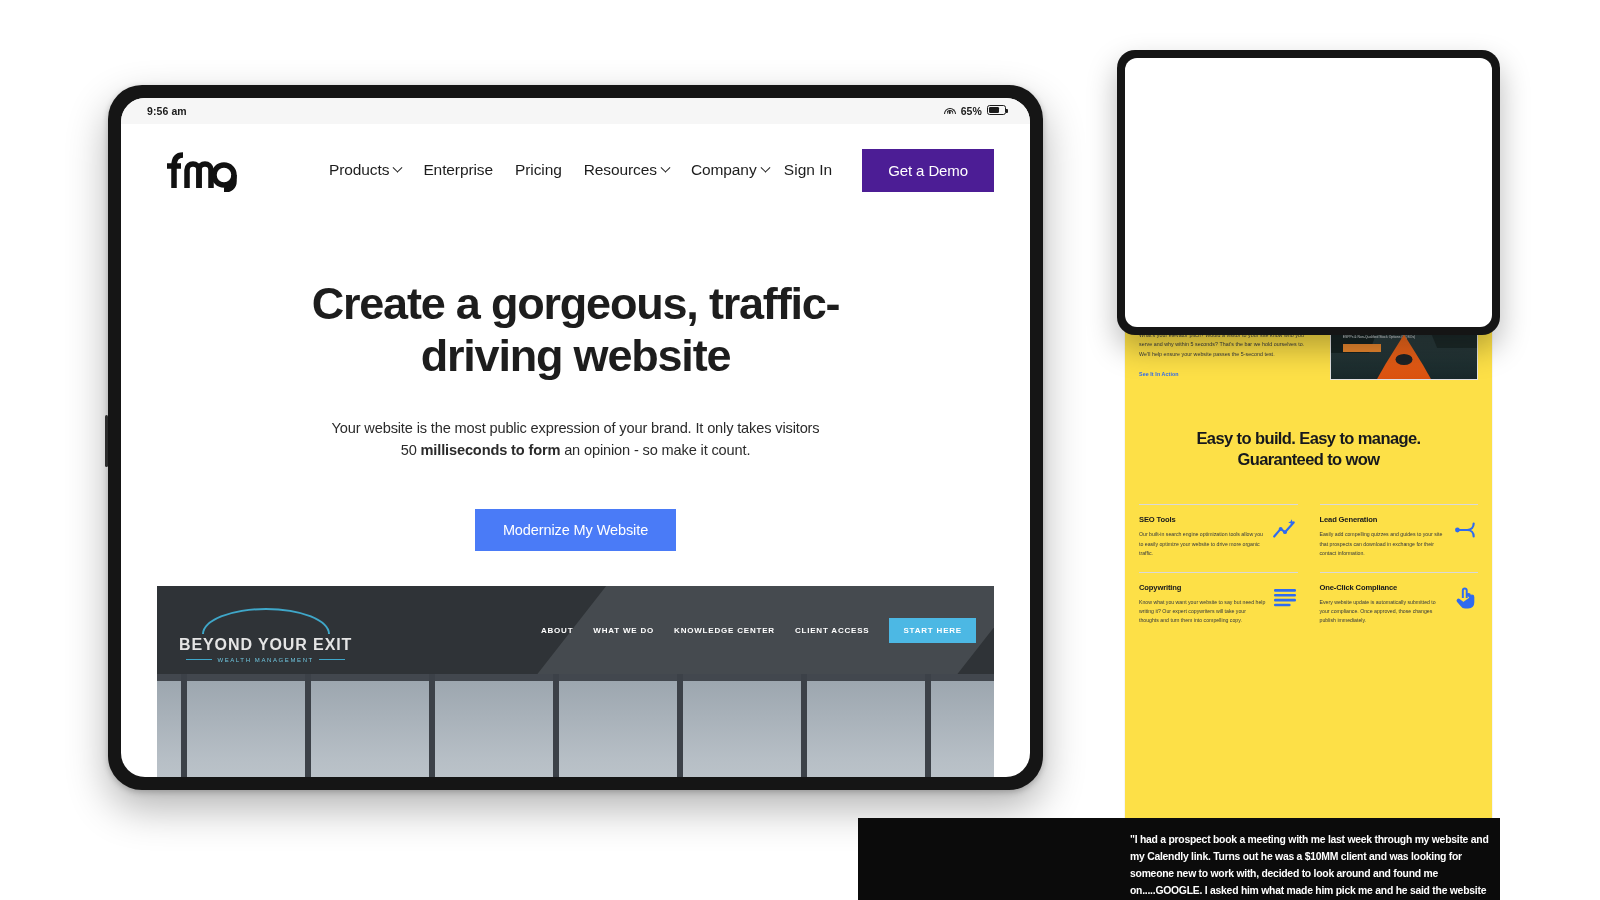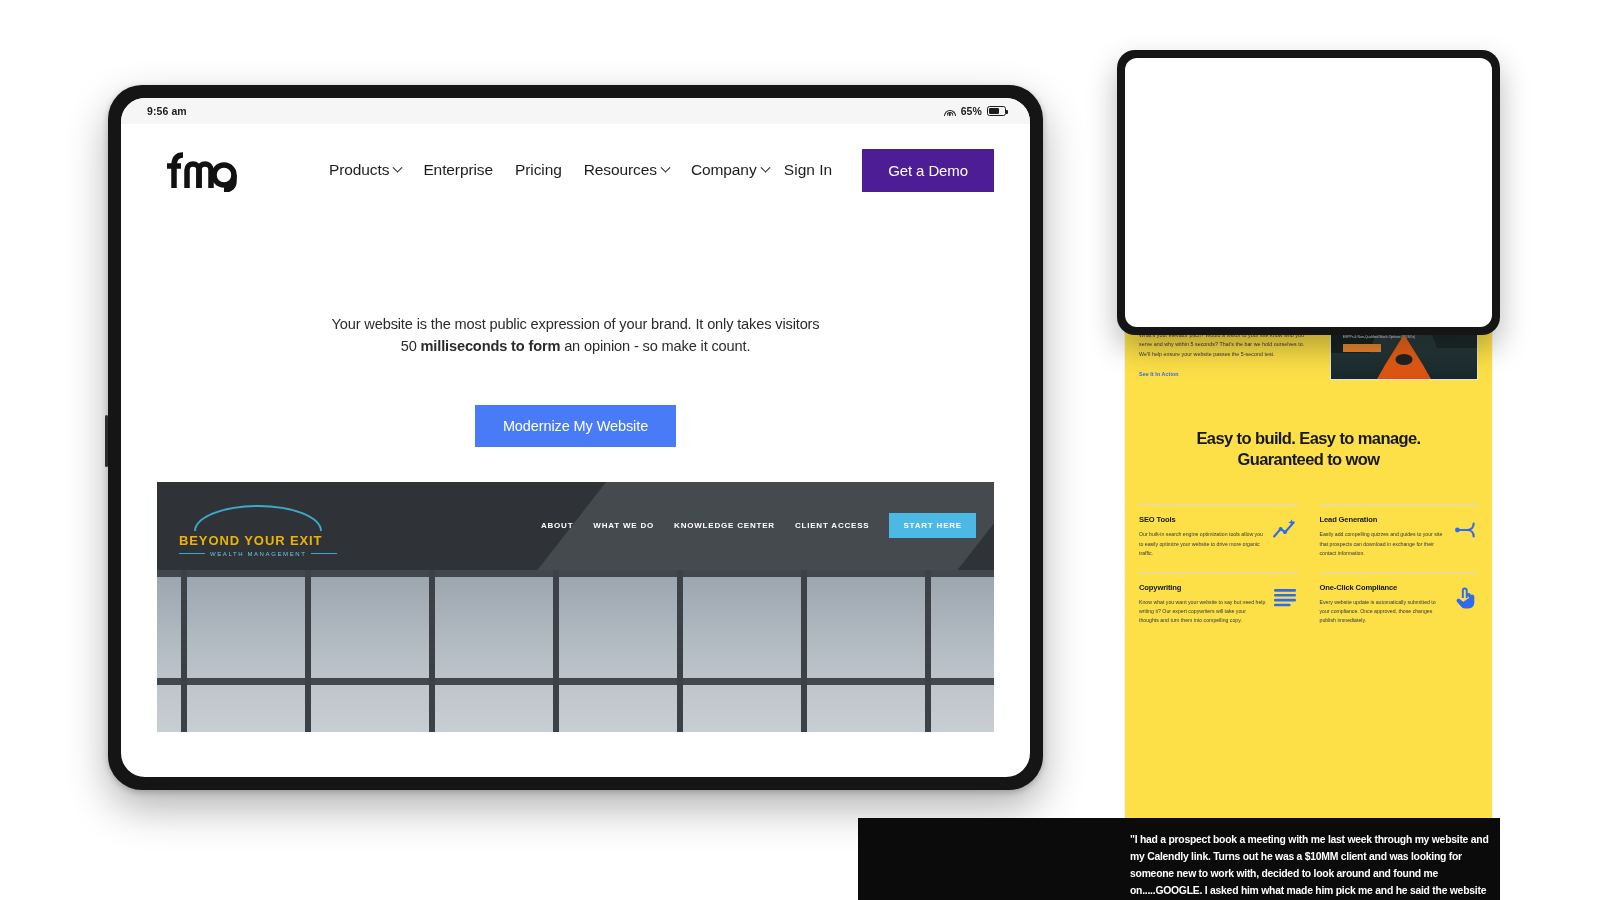--- a/index.html
+++ b/index.html
@@ -32,21 +32,21 @@
     overflow: hidden;
     position: relative;
   }
   .statusbar {
     height: 26px; background: #f6f6f6;
     display: flex; align-items: center; justify-content: space-between;
     padding: 0 24px 0 26px;
     font-size: 10.5px; font-weight: bold; color: #1c1c1c;
     letter-spacing: 0.1px;
   }
-  .sb-right { display: flex; align-items: center; gap: 5px; }
+  .sb-right { display: flex; gap: 5px; }
   .wifi-ico { width: 12px; height: 9px; position: relative; display:inline-block; }
   .wifi-ico i {
     position: absolute; left: 50%; bottom: 0; transform: translateX(-50%);
     border: 1.4px solid #1c1c1c; border-bottom: none;
     border-radius: 50% 50% 0 0 / 100% 100% 0 0;
   }
   .wifi-ico i:nth-child(1){ width:12px; height:6px; }
   .wifi-ico i:nth-child(2){ width:7px; height:3.6px; }
   .wifi-ico i:nth-child(3){ width:2.6px; height:2.6px; background:#1c1c1c; border:none; border-radius:50%; }
   .batt { width: 19px; height: 9.5px; border: 1.3px solid #1c1c1c; border-radius: 2.6px; position: relative; padding: 1px; }
@@ -106,21 +106,21 @@
     transform: skewX(-38deg); transform-origin: top right;
   }
   .pv-top {
     position: absolute; left:0; right:0; top:0; height: 88px;
     background: #2f3337; display: flex; align-items: center; padding: 0 18px 0 22px;
     overflow: hidden;
   }
   .pv-logo { position: relative; padding-top: 10px; }
   .pv-arc { width: 128px; height: 26px; border: 2px solid #3fa7c9; border-bottom: none;
             border-radius: 50% 50% 0 0 / 100% 100% 0 0; margin: 0 auto 2px; }
-  .pv-name { color:#eab308; font-size: 13px; font-weight: bold; letter-spacing: 0.9px; white-space: nowrap; }
+  .pv-name { color:#e5e5e5; font-size: 16px; font-weight: bold; letter-spacing: 0.9px; white-space: nowrap; }
   .pv-sub { color:#6fc5de; font-size: 6px; letter-spacing: 1.6px; text-align:center; margin-top: 3px;
             display:flex; align-items:center; gap:5px; justify-content:center; }
   .pv-sub::before, .pv-sub::after { content:""; height:1px; width:26px; background:#3fa7c9; display:block; }
   .pv-nav { margin-left: auto; display: flex; align-items: center; gap: 20px; position: relative; z-index: 3; }
   .pv-nav span { color:#fff; font-size: 8px; font-weight: bold; letter-spacing: 0.8px; white-space: nowrap; }
   .pv-start { background: #4cb8e4; color: #fff !important; padding: 8px 14px; letter-spacing: 0.9px; }
 
   
   .tablet2 {
     position: absolute;
@@ -263,20 +263,21 @@
           </span>
         </div>
 
         <div class="nav-right">
           <span class="signin">Sign In</span>
           <button class="demo-btn">Get a Demo</button>
         </div>
       </div>
 
       <div class="hero">
+        <h1>Create a gorgeous, traffic-driving website</h1>
         <p><span>Your website is the most public expression of your brand. It only takes visitors 50 </span><b>milliseconds to form</b><span> an opinion - so make it count.</span></p>
         <button class="hero-cta">Modernize My Website</button>
       </div>
 
       <div class="preview-wrap">
         <div class="pv-sky"></div>
         <div class="pv-frame">
           <div class="rail" style="top:0"></div>
           <div class="rail" style="top:108px"></div>
           <div class="mullion" style="left:24px"></div>

